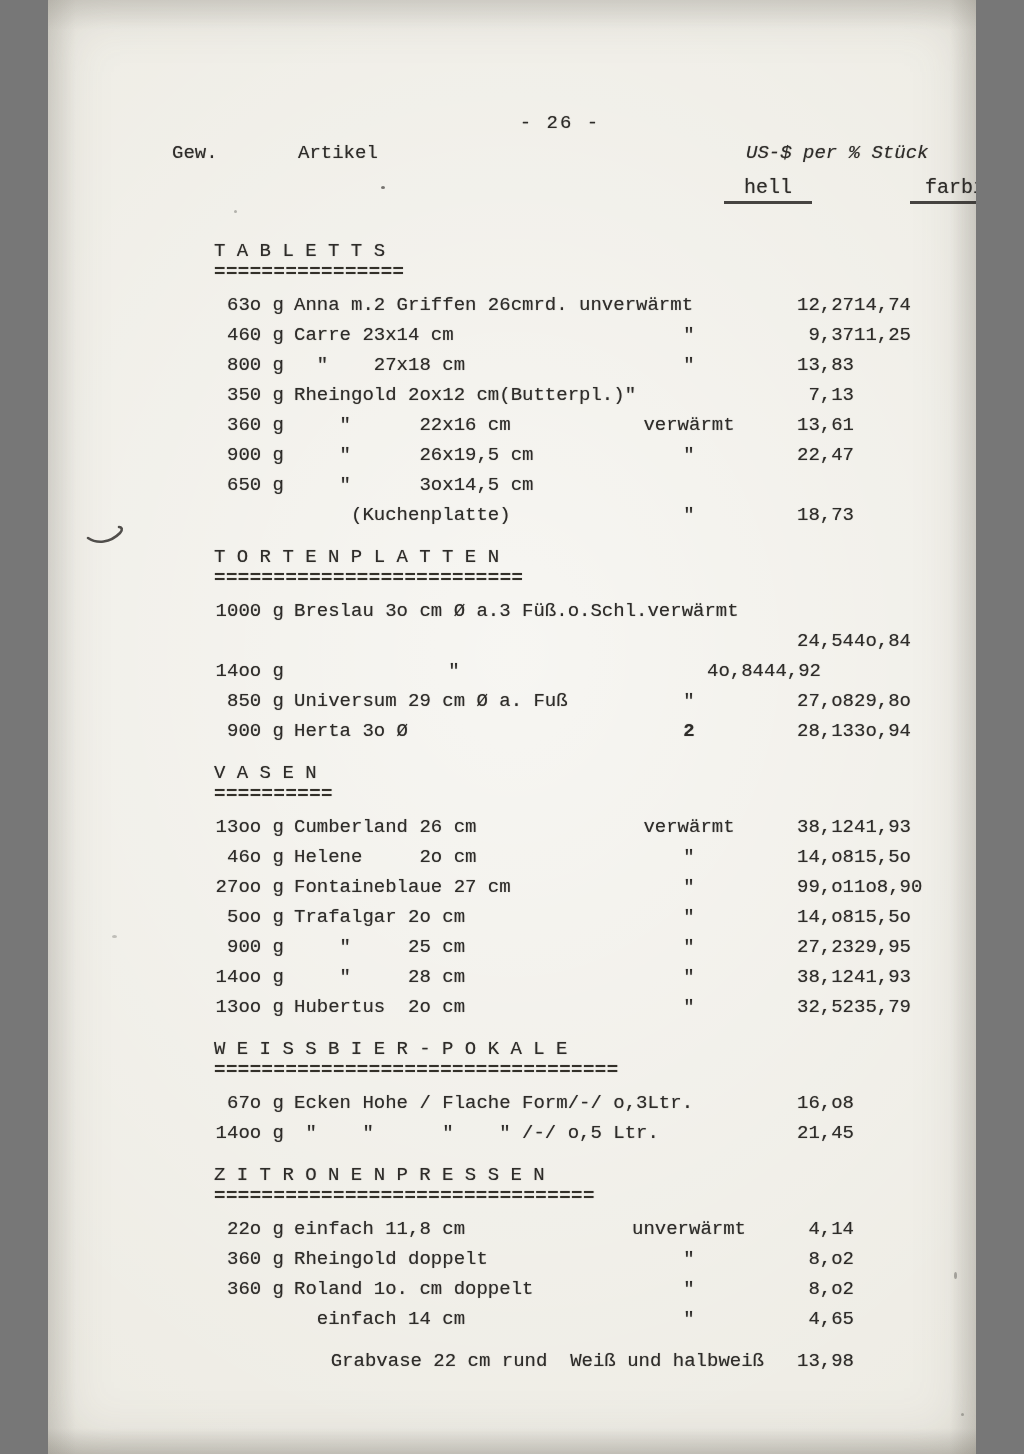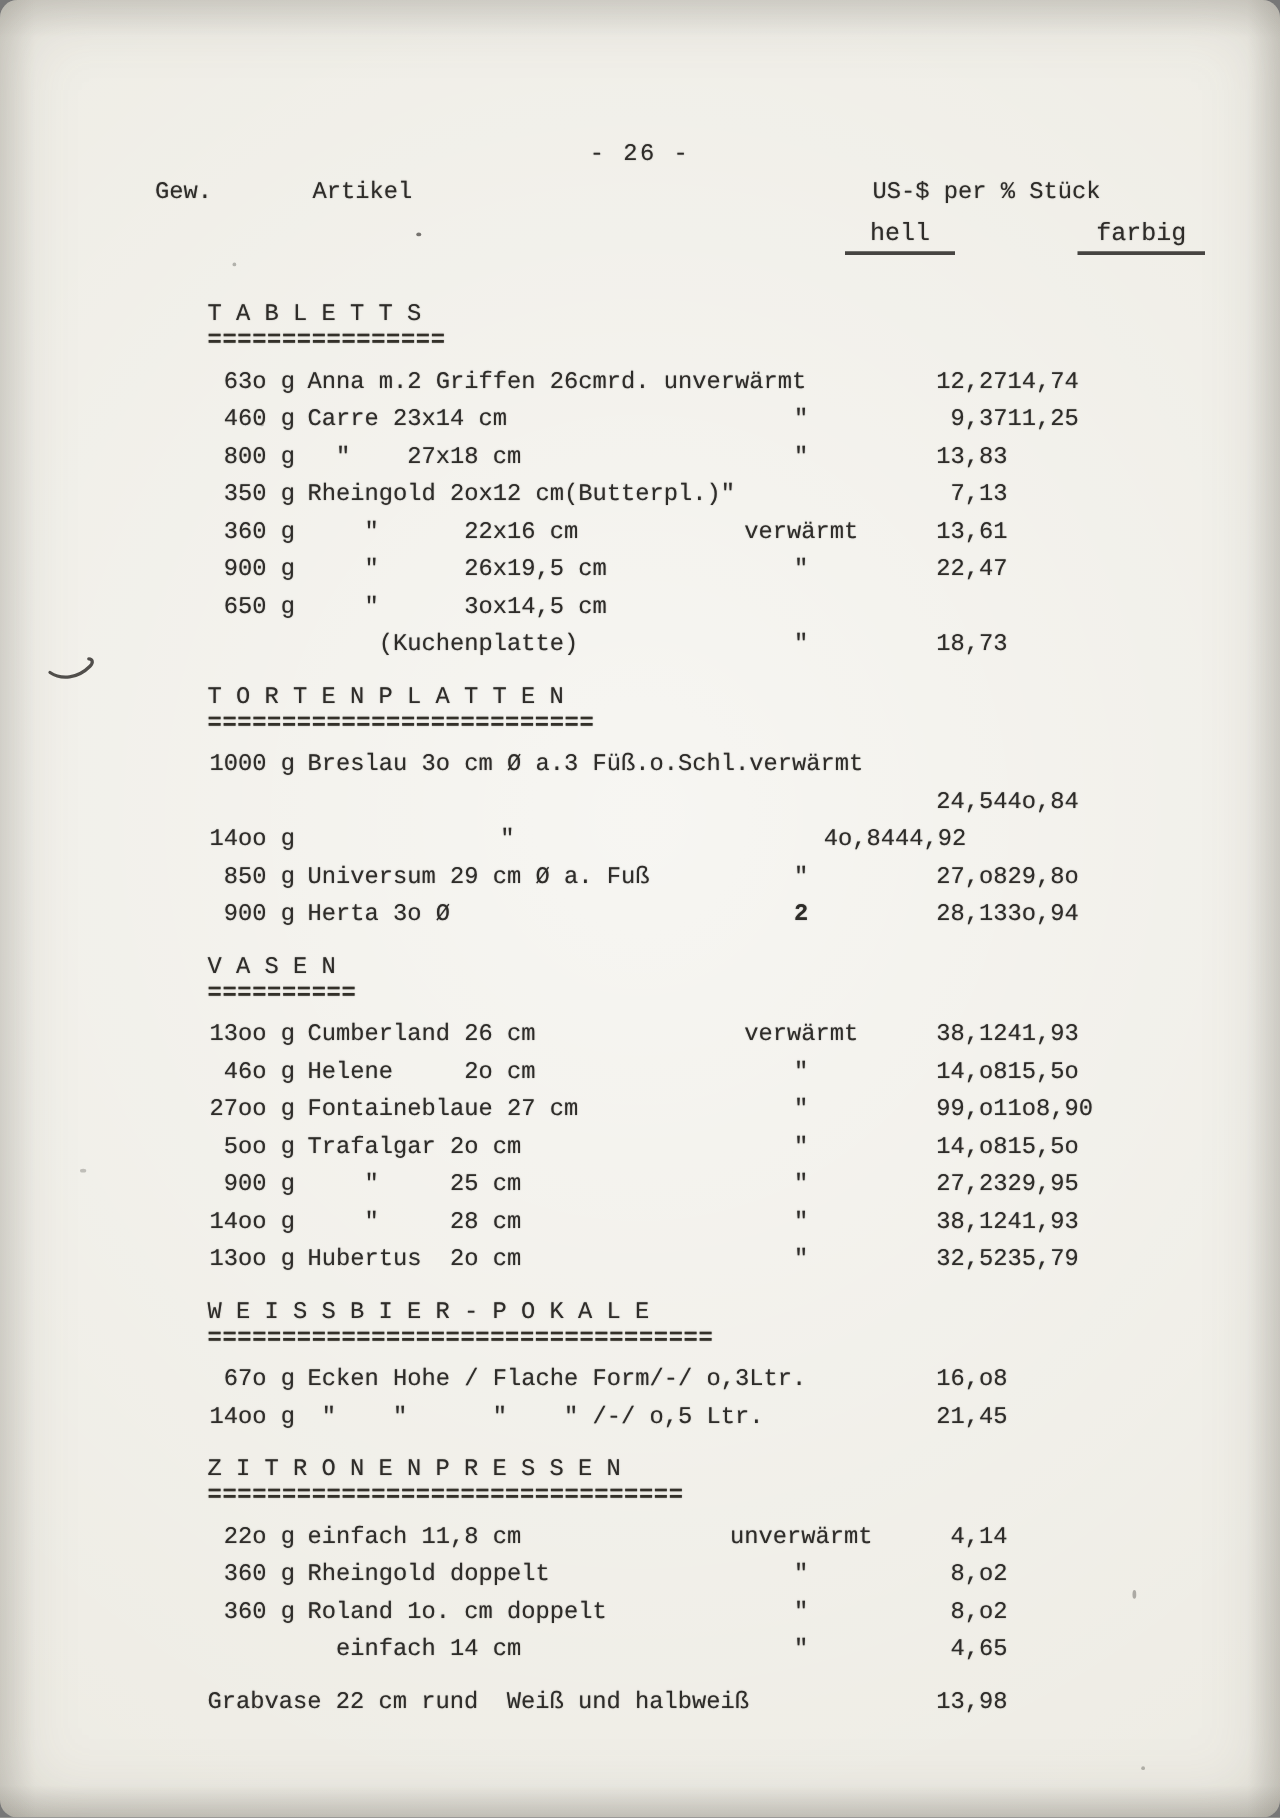--- a/index.html
+++ b/index.html
@@ -1,61 +1,60 @@
 <!DOCTYPE html>
 <html><head>
 <meta charset="utf-8">
 <style>
   html,body{margin:0;padding:0;background:#777;}
   .paper{
     position:relative;
-    width:1024px;height:1454px;
+    width:928px;height:1454px;
     margin:0 auto;
     background:
       radial-gradient(ellipse 130% 100% at 50% 45%, rgba(255,255,255,0.55), rgba(255,255,255,0) 70%),
       linear-gradient(to right, rgba(120,115,105,0.18) 0px, rgba(120,115,105,0) 28px),
       linear-gradient(to left, rgba(110,105,95,0.22) 0px, rgba(110,105,95,0) 26px),
       linear-gradient(to bottom, rgba(120,115,105,0.20) 0px, rgba(120,115,105,0) 30px),
       linear-gradient(to top, rgba(105,100,90,0.28) 0px, rgba(105,100,90,0) 26px),
       #edebe3;
     box-shadow: inset 0 0 60px rgba(100,95,85,0.25);
     overflow:hidden;
     font-family:"Liberation Mono","DejaVu Sans Mono",monospace;
     color:#2e2c29;
-    border-radius:14px;
   }
   .ink{ text-shadow:0 0 1px rgba(46,44,41,0.55); }
   .pagenum{
     position:absolute; top:112px; left:0; width:1024px;
     text-align:center; font-size:19px; letter-spacing:2px;
   }
   .hdr-row{ position:absolute; top:142px; left:0; width:1024px; height:26px; font-size:19px;}
   .hdr-gew{ position:absolute; left:124px; }
   .hdr-art{ position:absolute; left:250px; }
-  .hdr-price{ position:absolute; left:698px; }
+  .hdr-price{ position:absolute; left:698px;font-style:italic; }
   .hdr-row2{ position:absolute; top:176px; left:0; width:1024px; height:30px; font-size:20px;}
   .hdr-hell{ position:absolute; left:676px; width:88px; text-align:center;
              border-bottom:3px solid rgba(40,38,35,0.85); padding-bottom:2px;}
   .hdr-farbig{ position:absolute; left:862px; width:102px; text-align:center;
              border-bottom:3px solid rgba(40,38,35,0.85); padding-bottom:2px;}
   .content{ position:absolute; top:224px; left:0; width:1024px;padding-left:44px; }
   .sec-title{ margin:14px 0 0 122px; font-size:19px; line-height:26px; white-space:pre;}
   .sec-rule{ margin:0 0 10px 122px; font-size:19px; line-height:16px; font-weight:bold;
              letter-spacing:0.5px; white-space:pre; color:#333029;}
   .row{
     display:grid;
     grid-template-columns:80px 320px 150px 90px 200px;
     padding-left:122px;
     font-size:19px; line-height:30px;
     white-space:pre;
   }
   .row.gap{ margin-top:12px; }
   .c-w{ text-align:right; padding-right:10px;}
   .c-a{ overflow:visible; }
-  .c-a.full{ grid-column:1 / 4; }
+  .c-a.full{ grid-column:1 / 4;text-align:right; }
   .c-n{ text-align:center; }
   .c-n.bold{ font-weight:bold; }
   .c-h{ text-align:right; }
   .c-f{ }
   .mark{ position:absolute; left:36px; top:518px; }
   .speck{ position:absolute; border-radius:50%; background:rgba(50,48,44,0.65); }
   .s1{ left:333px; top:186px; width:4px; height:3px; }
   .s2{ left:186px; top:210px; width:3px; height:3px; opacity:.5;}
   .s3{ left:208px; top:338px; width:3px; height:3px; opacity:.45;}
   .s4{ left:64px; top:935px; width:5px; height:3px; opacity:.4;}

